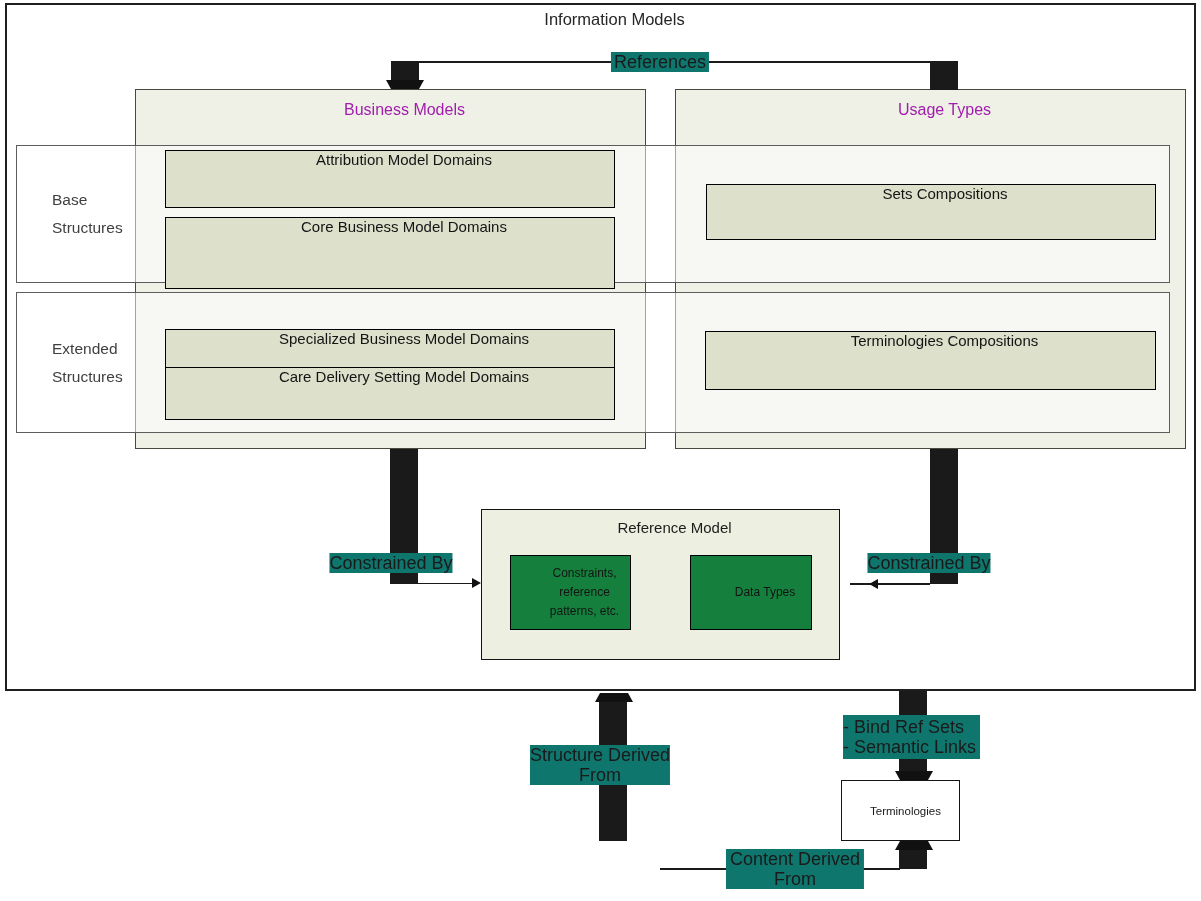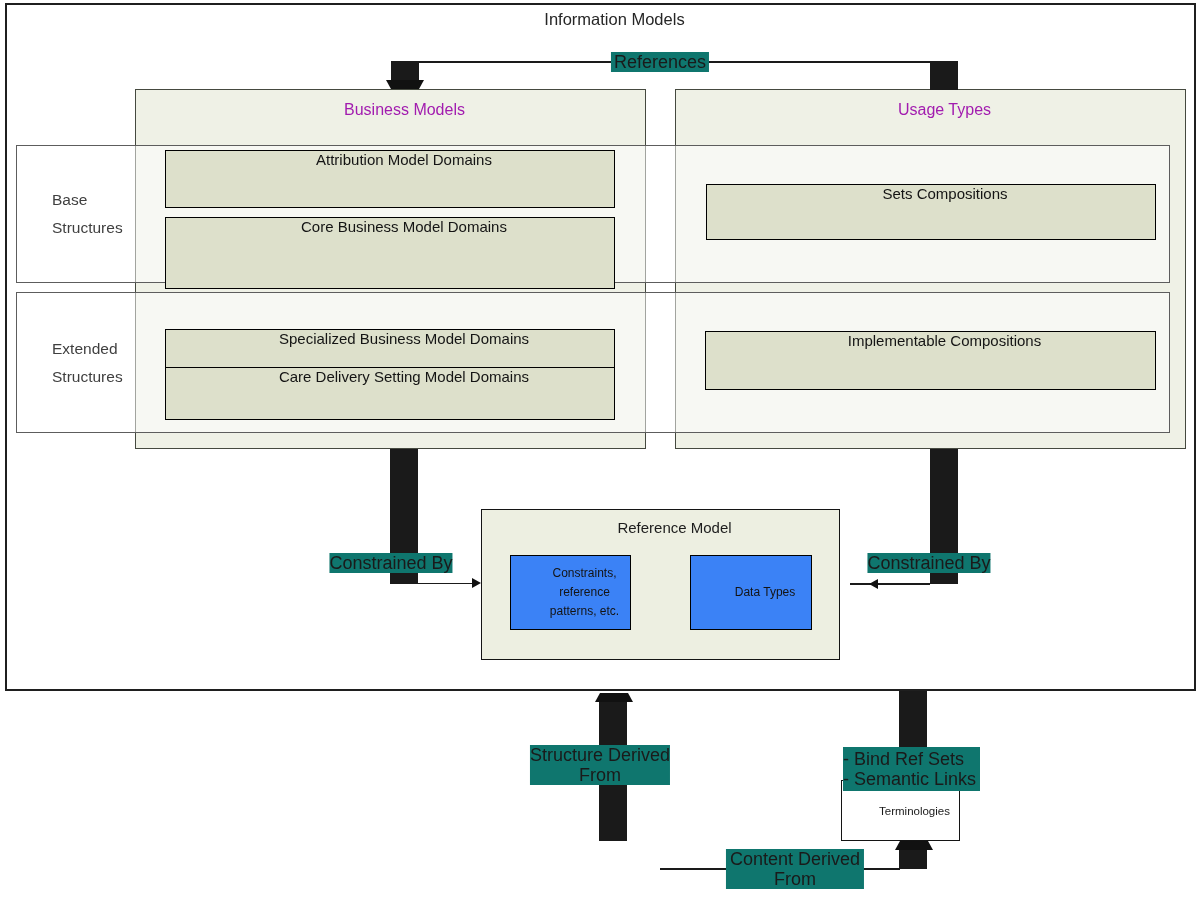--- a/index.html
+++ b/index.html
@@ -49,30 +49,30 @@
     display: flex; justify-content: center;
     text-align: center; font-size: 15px; color: #141414;
   }
 
   
   .ref-box {
     background: #edefe1; border: 1.5px solid #141414; z-index: 3;
   }
   .ref-title { text-align: center; padding-top: 9px; font-size: 15px; color: #1c1c1c; }
   .small-box {
-    background: #3b82f6; border: 1.5px solid #000000; z-index: 4;
+    background: #15803d; border: 1.5px solid #000000; z-index: 4;
     display: flex; align-items: center; justify-content: center;
     text-align: center; font-size: 12px; line-height: 19px;
     white-space: pre-line; color: #141414;
   }
 
   
   .node-box {
     background: #ffffff; border: 1.5px solid #141414; z-index: 3;
-    display: flex; align-items: center; justify-content: center;
+    display: flex; align-items: center; 
     text-align: center; font-size: 11.5px; color: #1a1a1a;
   }
 
   
   .line-h { background: #1a1a1a; height: 1.5px; z-index: 4; }
   .line-v { background: #1a1a1a; width: 1.5px; z-index: 4; }
 
   
   .arrow { width: 0; height: 0; z-index: 5; }
   .arrow-down  { border-left: 5px solid transparent; border-right: 5px solid transparent; border-top: 9px solid #111; }
@@ -126,21 +126,21 @@
     <span>Specialized Business Model Domains</span>
   </div>
   <div class="abs inner-box" style="left:165px; top:367px; width:450px; height:53px;">
     <span>Care Delivery Setting Model Domains</span>
   </div>
 
   <div class="abs inner-box" style="left:706px; top:184px; width:450px; height:56px;">
     <span>Sets Compositions</span>
   </div>
   <div class="abs inner-box" style="left:705px; top:331px; width:451px; height:59px;">
-    <span>Implementable Compositions</span>
+    <span>Terminologies Compositions</span>
   </div>
 
   <div class="abs line-v" style="left:390.5px; top:61px; height:21px;"></div>
   <div class="abs line-h" style="left:391px; top:61px; width:540px;"></div>
   <div class="abs line-v" style="left:929.5px; top:61px; height:29px;"></div>
   <div class="abs arrow arrow-down" style="left:386px; top:80px;"></div>
   <div class="edge-label center-xy" style="left:660px; top:62px; padding:0 3px;">References</div>
 
   <div class="abs line-v" style="left:389.5px; top:449px; height:134px;"></div>
   <div class="abs line-h" style="left:390px; top:582.5px; width:83px;"></div>
@@ -164,21 +164,21 @@
     <span>Data Types</span>
   </div>
 
   <div class="abs arrow arrow-up" style="left:595px; top:693px;"></div>
   <div class="abs line-v" style="left:599.25px; top:701px; height:140px;"></div>
   <div class="edge-label center-x" style="left:600px; top:745px;">Structure Derived
 From</div>
 
   <div class="abs line-v" style="left:899.25px; top:691px; height:81px;"></div>
   <div class="abs arrow arrow-down" style="left:895px; top:771px;"></div>
-  <div class="edge-label left-align" style="left:843px; top:715px; padding:2px 4px 2px 0;margin-top:32px;">- Bind Ref Sets
+  <div class="edge-label left-align" style="left:843px; top:715px; padding:2px 4px 2px 0;">- Bind Ref Sets
 - Semantic Links</div>
 
   <div class="abs node-box" style="left:841px; top:780px; width:119px; height:61px;">
     <span>Terminologies</span>
   </div>
 
 
   <div class="abs line-h" style="left:660px; top:868px; width:240px;"></div>
   <div class="abs line-v" style="left:899.25px; top:849px; height:20px;"></div>
   <div class="abs arrow arrow-up" style="left:895px; top:841px;"></div>

